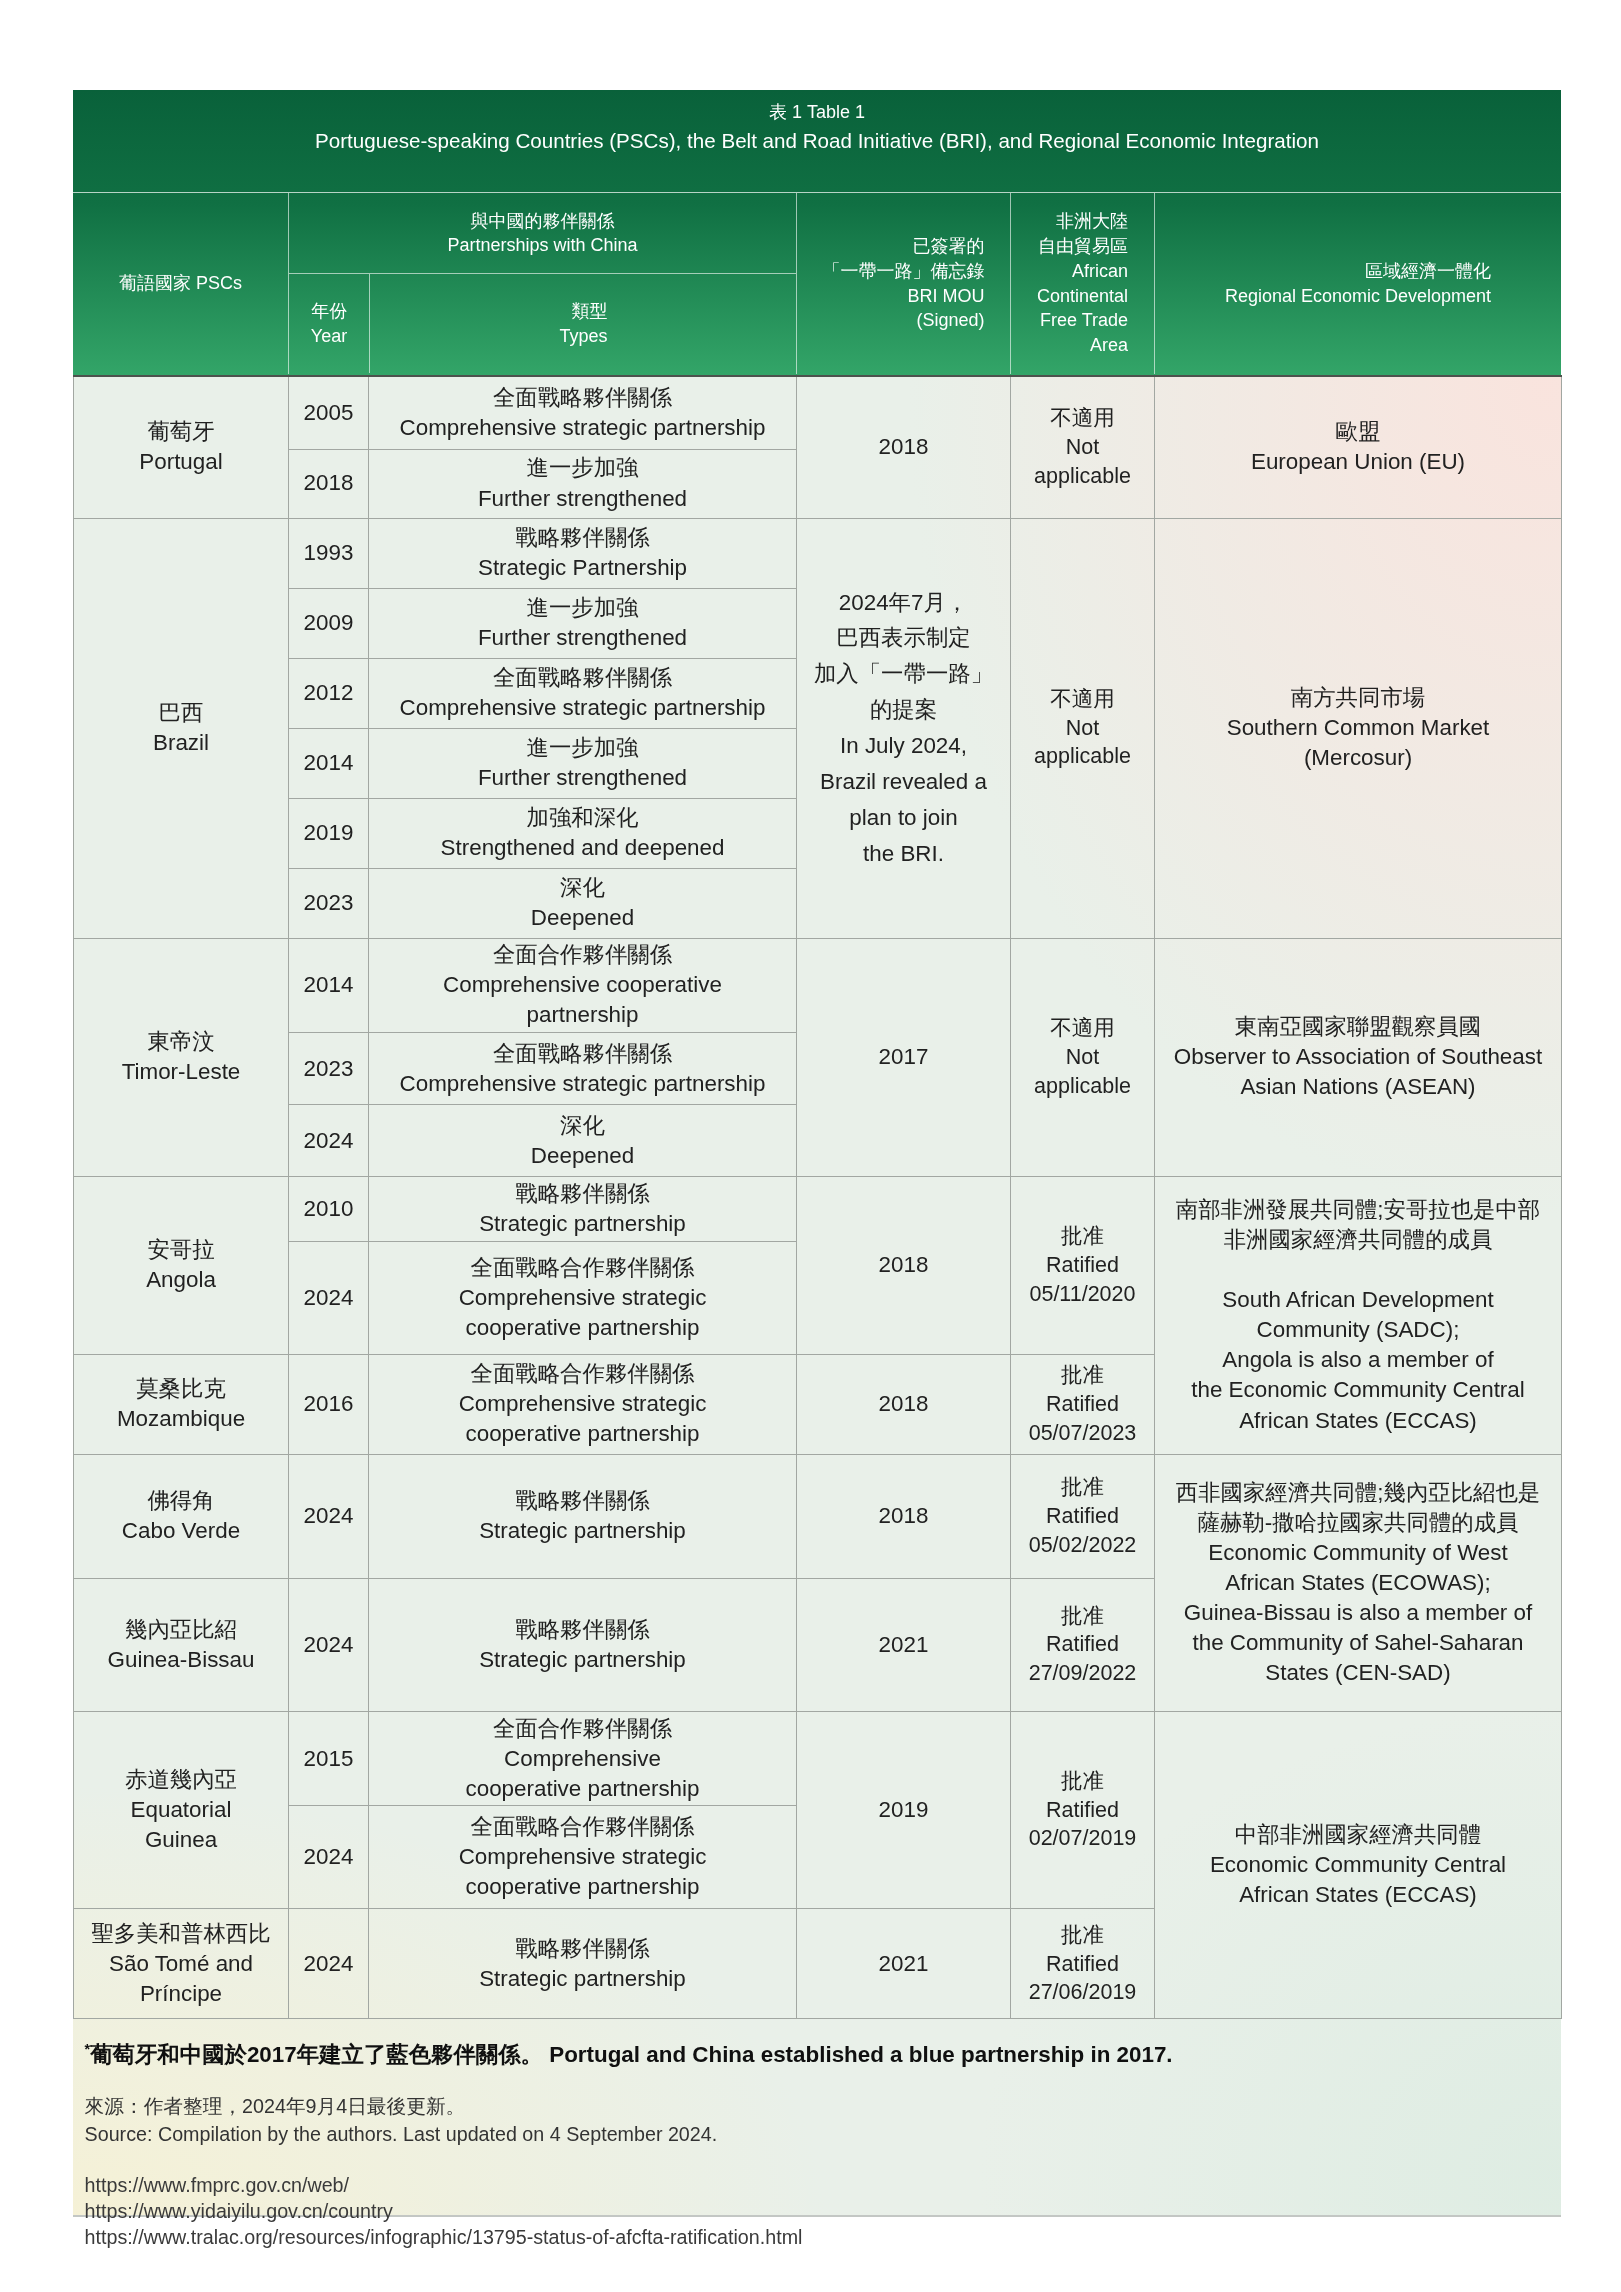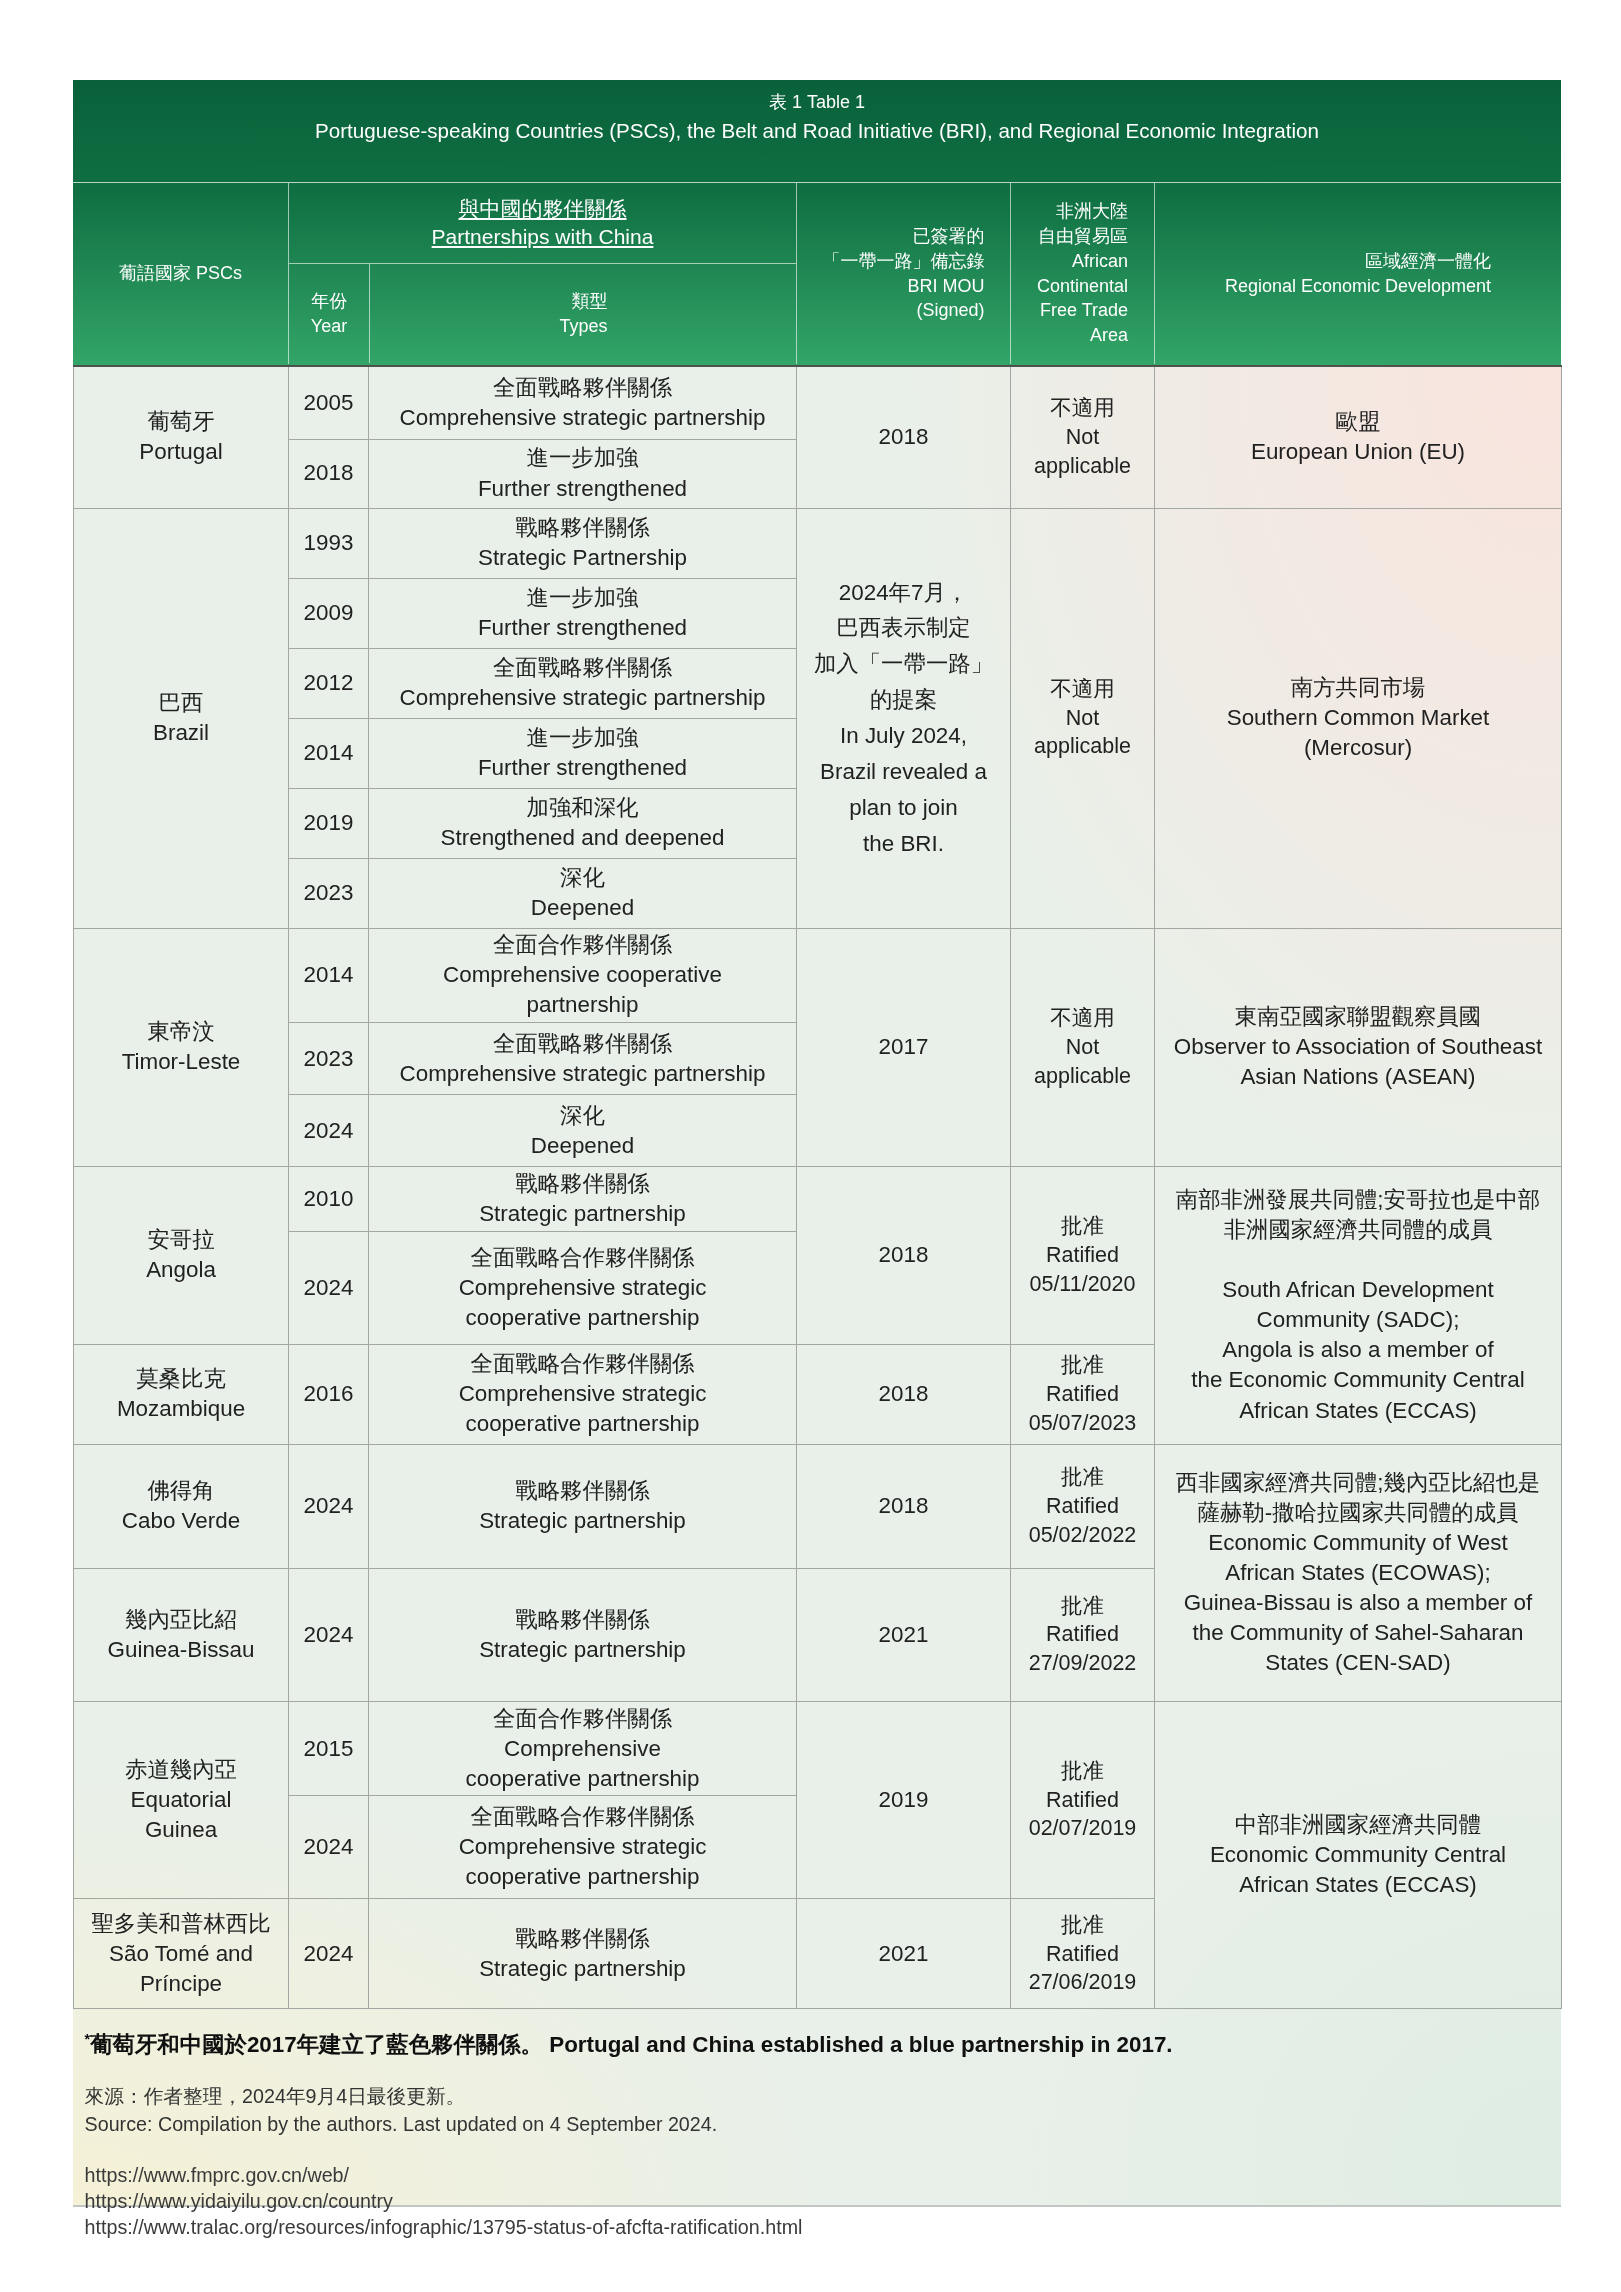--- a/index.html
+++ b/index.html
@@ -1,18 +1,18 @@
 <!DOCTYPE html>
 <html style="font-size:14.3px"><head>
 <meta charset="utf-8">
 <style>
   * { box-sizing: border-box; margin: 0; padding: 0; }
   html,body { width:1621px; height:2293px; background:#ffffff;
     font-family:"Liberation Sans","DejaVu Sans",sans-serif; }
-  .content { position:absolute; left:73px; top:80px; width:1488px; height:2127px;
+  .content { position:absolute; left:73px; top:90px; width:1488px; height:2127px;
     background-color:#e9f0e9;
     background-image:
       radial-gradient(1030px 1343px at 99% 14%, rgba(250,227,221,0.95) 0%, rgba(250,227,221,0) 62%),
       radial-gradient(1254px 716px at 0% 100%, rgba(246,241,213,0.95) 0%, rgba(246,241,213,0) 60%),
       radial-gradient(896px 716px at 100% 98%, rgba(221,236,226,0.9) 0%, rgba(221,236,226,0) 65%);
     border-bottom:2.7px solid #c3c7c4;
   }
   
   .thead { width:1488px; height:285px; color:#ffffff;
     background:linear-gradient(180deg,#09613a 0%,#107043 40%,#33a568 100%); }
@@ -21,21 +21,21 @@
   .t1 { font-size:18px; line-height:27px; }
   .t2 { font-size:23px; line-height:32px; }
   .t3 { font-size:20.6px; line-height:29px; }
   .cols-band { height:181px; display:grid; grid-template-columns:215px 508px 214px 144px 407px; }
   .hcell { display:flex; align-items:center; justify-content:center; text-align:right;
     font-size:18px; line-height:1.38; white-space:pre-line; }
   .cols-band > div + div { border-left:0.9px solid rgba(255,255,255,0.6); }
   .partner-group { display:flex; flex-direction:column; }
   .partner-top { height:81px; border-bottom:0.9px solid rgba(255,255,255,0.6);
     display:flex; align-items:center; justify-content:center; text-align:center;
-    font-size:21px; line-height:1.35; white-space:pre-line;text-decoration:underline; }
+    font-size:18px; line-height:1.35; white-space:pre-line; }
   .partner-sub { height:99px; display:grid; grid-template-columns:80px 428px; }
   .partner-sub .hcell + .hcell { border-left:0.9px solid rgba(255,255,255,0.6); }
   
   table { width:1488px; border-collapse:collapse; table-layout:fixed;
     border:1.8px solid #61665f; border-top:2.7px solid #4d524d; }
   td { border:0.9px solid #a2a7a2; text-align:center; vertical-align:middle;
     white-space:pre-line; color:#212121; font-size:22.4px; line-height:1.34; padding:1.8px 3.6px; }
   tr.gs > td { border-top:1.8px solid #7a7f7a; }
   td.afcfta { font-size:21.5px; }
   td.lh-tall { line-height:1.6; }

